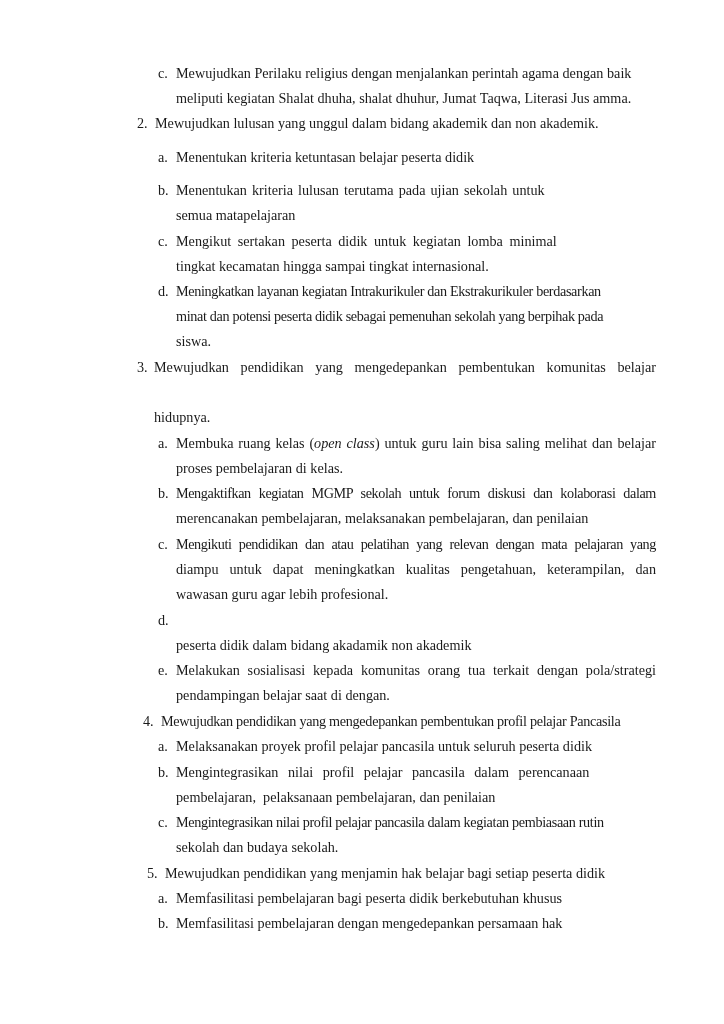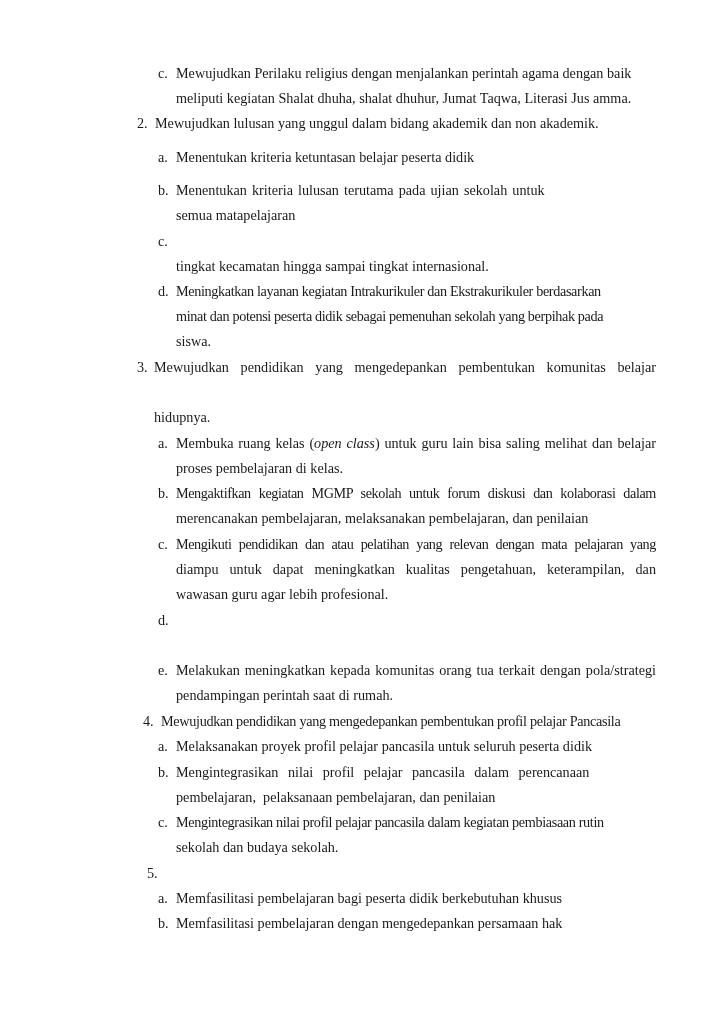--- a/index.html
+++ b/index.html
@@ -24,20 +24,21 @@
   <span class="ln" style="left:155px;top:114px">Mewujudkan lulusan yang unggul dalam bidang akademik dan non akademik.</span>
 
   <span class="marker" style="left:158px;top:148px">a.</span>
   <span class="ln" style="left:176px;top:148px">Menentukan kriteria ketuntasan belajar peserta didik</span>
 
   <span class="marker" style="left:158px;top:181px">b.</span>
   <span class="ln" style="left:176px;top:181px;word-spacing:1.5px">Menentukan kriteria lulusan terutama pada ujian sekolah untuk</span>
   <span class="ln" style="left:176px;top:206px">semua matapelajaran</span>
 
   <span class="marker" style="left:158px;top:232px">c.</span>
+  <span class="ln" style="left:176px;top:232px;word-spacing:3px">Mengikut sertakan peserta didik untuk kegiatan lomba minimal</span>
   <span class="ln" style="left:176px;top:257px">tingkat kecamatan hingga sampai tingkat internasional.</span>
 
   <span class="marker" style="left:158px;top:282px">d.</span>
   <span class="ln" style="left:176px;top:282px;letter-spacing:-0.35px">Meningkatkan layanan kegiatan Intrakurikuler dan Ekstrakurikuler berdasarkan</span>
   <span class="ln" style="left:176px;top:307px;letter-spacing:-0.35px">minat dan potensi peserta didik sebagai pemenuhan sekolah yang berpihak pada</span>
   <span class="ln" style="left:176px;top:332px">siswa.</span>
 
   <span class="marker" style="left:137px;top:358px">3.</span>
   <span class="ln just" style="left:154px;top:358px;width:502px">Mewujudkan pendidikan yang mengedepankan pembentukan komunitas belajar</span>
   <span class="ln" style="left:154px;top:408px">hidupnya.</span>
@@ -49,40 +50,42 @@
   <span class="marker" style="left:158px;top:484px">b.</span>
   <span class="ln just" style="left:176px;top:484px;width:480px;letter-spacing:-0.4px">Mengaktifkan kegiatan MGMP sekolah untuk forum diskusi dan kolaborasi dalam</span>
   <span class="ln" style="left:176px;top:509px">merencanakan pembelajaran, melaksanakan pembelajaran, dan penilaian</span>
 
   <span class="marker" style="left:158px;top:535px">c.</span>
   <span class="ln just" style="left:176px;top:535px;width:480px;letter-spacing:-0.4px">Mengikuti pendidikan dan atau pelatihan yang relevan dengan mata pelajaran yang</span>
   <span class="ln just" style="left:176px;top:560px;width:480px">diampu untuk dapat meningkatkan kualitas pengetahuan, keterampilan, dan</span>
   <span class="ln" style="left:176px;top:585px">wawasan guru agar lebih profesional.</span>
 
   <span class="marker" style="left:158px;top:611px">d.</span>
+  <span class="ln" style="left:176px;top:636px">peserta didik dalam bidang akadamik non akademik</span>
 
   <span class="marker" style="left:158px;top:661px">e.</span>
-  <span class="ln just" style="left:176px;top:661px;width:480px">Melakukan meningkatkan kepada komunitas orang tua terkait dengan pola/strategi</span>
-  <span class="ln" style="left:176px;top:686px">pendampingan perintah saat di rumah.</span>
+  <span class="ln just" style="left:176px;top:661px;width:480px">Melakukan sosialisasi kepada komunitas orang tua terkait dengan pola/strategi</span>
+  <span class="ln" style="left:176px;top:686px">pendampingan belajar saat di dengan.</span>
 
   <span class="marker" style="left:143px;top:712px">4.</span>
   <span class="ln" style="left:161px;top:712px;letter-spacing:-0.3px">Mewujudkan pendidikan yang mengedepankan pembentukan profil pelajar Pancasila</span>
 
   <span class="marker" style="left:158px;top:737px">a.</span>
   <span class="ln" style="left:176px;top:737px">Melaksanakan proyek profil pelajar pancasila untuk seluruh peserta didik</span>
 
   <span class="marker" style="left:158px;top:763px">b.</span>
   <span class="ln" style="left:176px;top:763px;word-spacing:6px">Mengintegrasikan nilai profil pelajar pancasila dalam perencanaan</span>
   <span class="ln" style="left:176px;top:788px;white-space:pre">pembelajaran,  pelaksanaan pembelajaran, dan penilaian</span>
 
   <span class="marker" style="left:158px;top:813px">c.</span>
   <span class="ln" style="left:176px;top:813px;letter-spacing:-0.35px">Mengintegrasikan nilai profil pelajar pancasila dalam kegiatan pembiasaan rutin</span>
   <span class="ln" style="left:176px;top:838px">sekolah dan budaya sekolah.</span>
 
   <span class="marker" style="left:147px;top:864px">5.</span>
+  <span class="ln" style="left:165px;top:864px">Mewujudkan pendidikan yang menjamin hak belajar bagi setiap peserta didik</span>
 
   <span class="marker" style="left:158px;top:889px">a.</span>
   <span class="ln" style="left:176px;top:889px">Memfasilitasi pembelajaran bagi peserta didik berkebutuhan khusus</span>
 
   <span class="marker" style="left:158px;top:914px">b.</span>
   <span class="ln" style="left:176px;top:914px">Memfasilitasi pembelajaran dengan mengedepankan persamaan hak</span>
 
 </div>
 
 </body></html>

